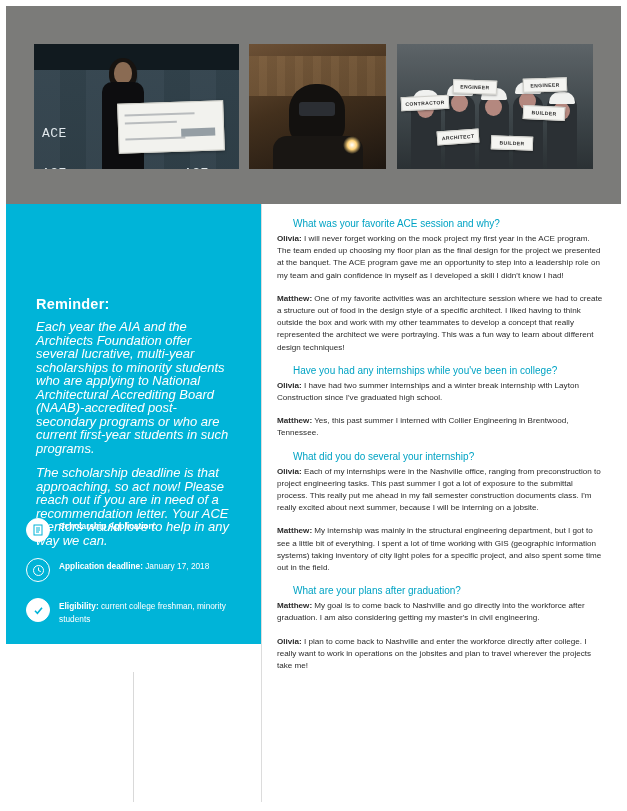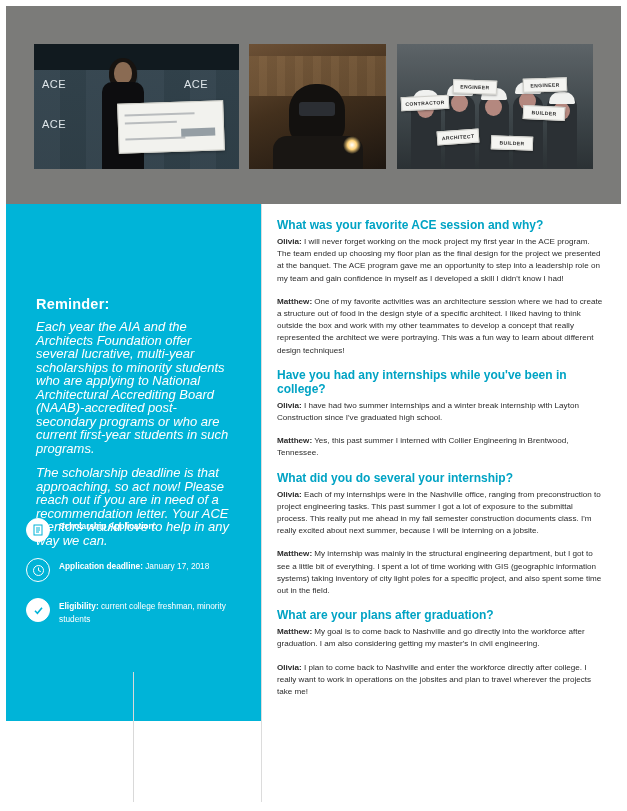--- a/index.html
+++ b/index.html
@@ -56,23 +56,24 @@
     background: #111a1f;
   }
   .p1-logo-wall {
     position: absolute; left: 0; top: 26px; width: 100%; height: 99px;
     background: repeating-linear-gradient(90deg,#3a4a54 0px,#3a4a54 26px,#32424b 26px,#32424b 52px);
     opacity: .85;
   }
   .p1-logo {
     position: absolute;
     color: #dfe6ea;
-    font-family: Liberation Sans, sans-serif;
-    font-size: 11px;
+    font-family: Liberation Mono, monospace;
+    font-size: 13px;
     letter-spacing: .5px;
+    margin-top: 48px;
   }
   .p1-person {
     position: absolute; left: 62px; top: 18px; width: 54px; height: 107px;
   }
   .p1-head {
     position: absolute; left: 18px; top: 0; width: 18px; height: 22px;
     border-radius: 50% 50% 45% 45%;
     background: #8a6b53;
   }
   .p1-hair {
@@ -174,21 +175,21 @@
     position: absolute;
     left: 0; top: 198px;
     width: 615px;
     height: 601px;
     background: #ffffff;
   }
   .teal-panel {
     position: absolute;
     left: 0; top: 0;
     width: 255px;
-    height: 517px;
+    height: 440px;
     background: #00b4d8;
   }
   .teal-panel-inner {
     position: absolute;
     left: 30px; top: 92px;
     width: 200px;
   }
   .reminder-title {
     color: #ffffff;
     font-size: 14.5px;
@@ -265,23 +266,23 @@
 
   
   .qa-col {
     position: absolute;
     left: 271px;
     top: 14px;
     width: 328px;
   }
   .qa-question {
     color: #00a3c4;
-    font-size: 12px;
-    font-weight: bold;
-    margin: 0 0 4px 0;
+    font-size: 10px;
+    font-weight: normal;
+    margin: 0 0 4px 16px;
   }
   .qa-answer {
     color: #2b2b2b;
     font-size: 8.1px;
     line-height: 12.2px;
     margin: 0 0 11px 0;
   }
   .qa-answer .who {
     font-weight: bold;
   }

